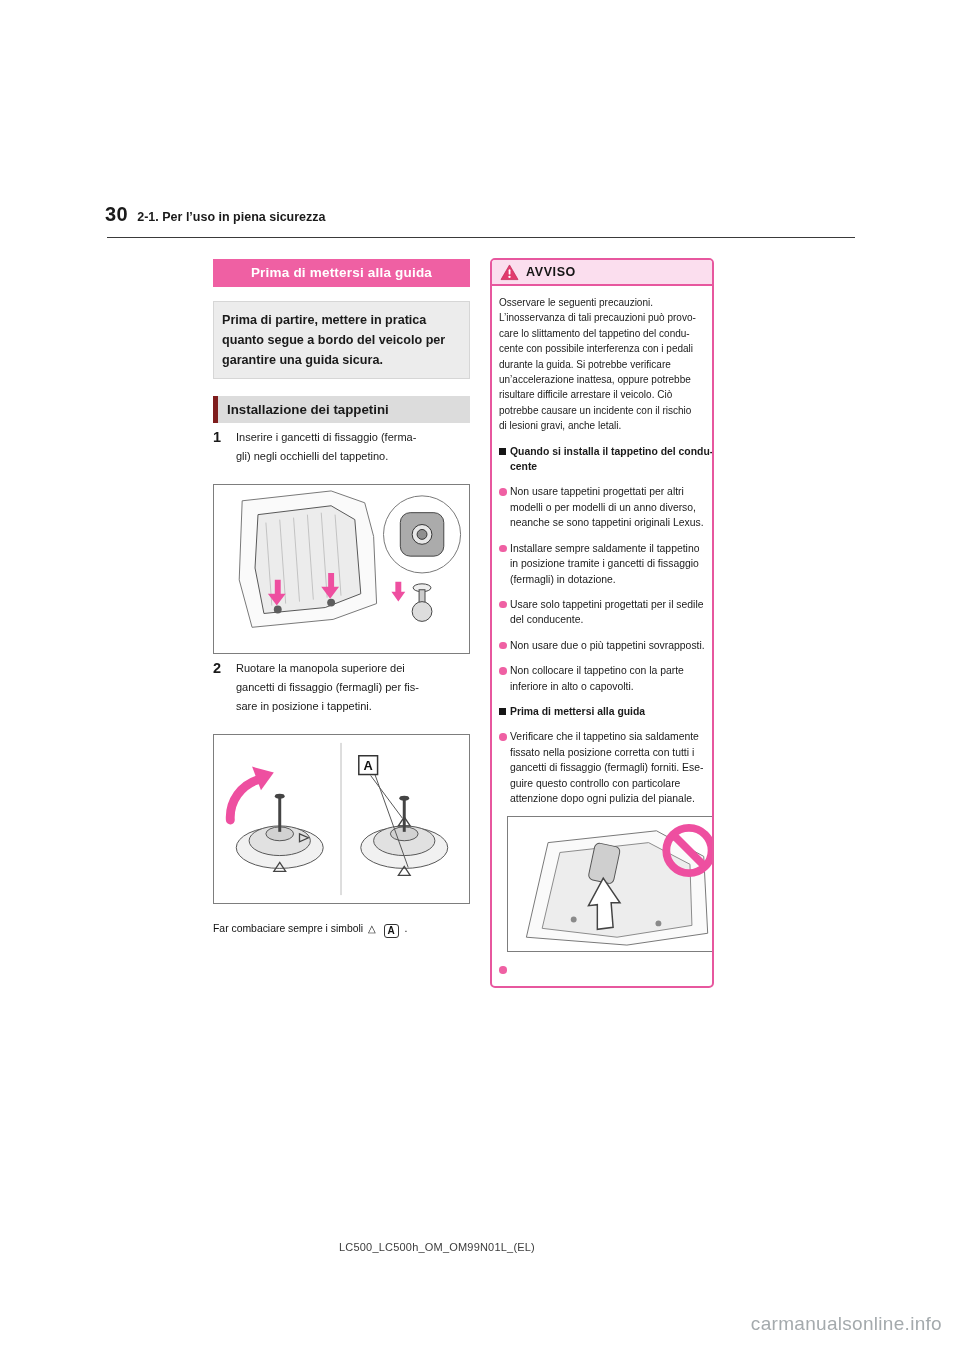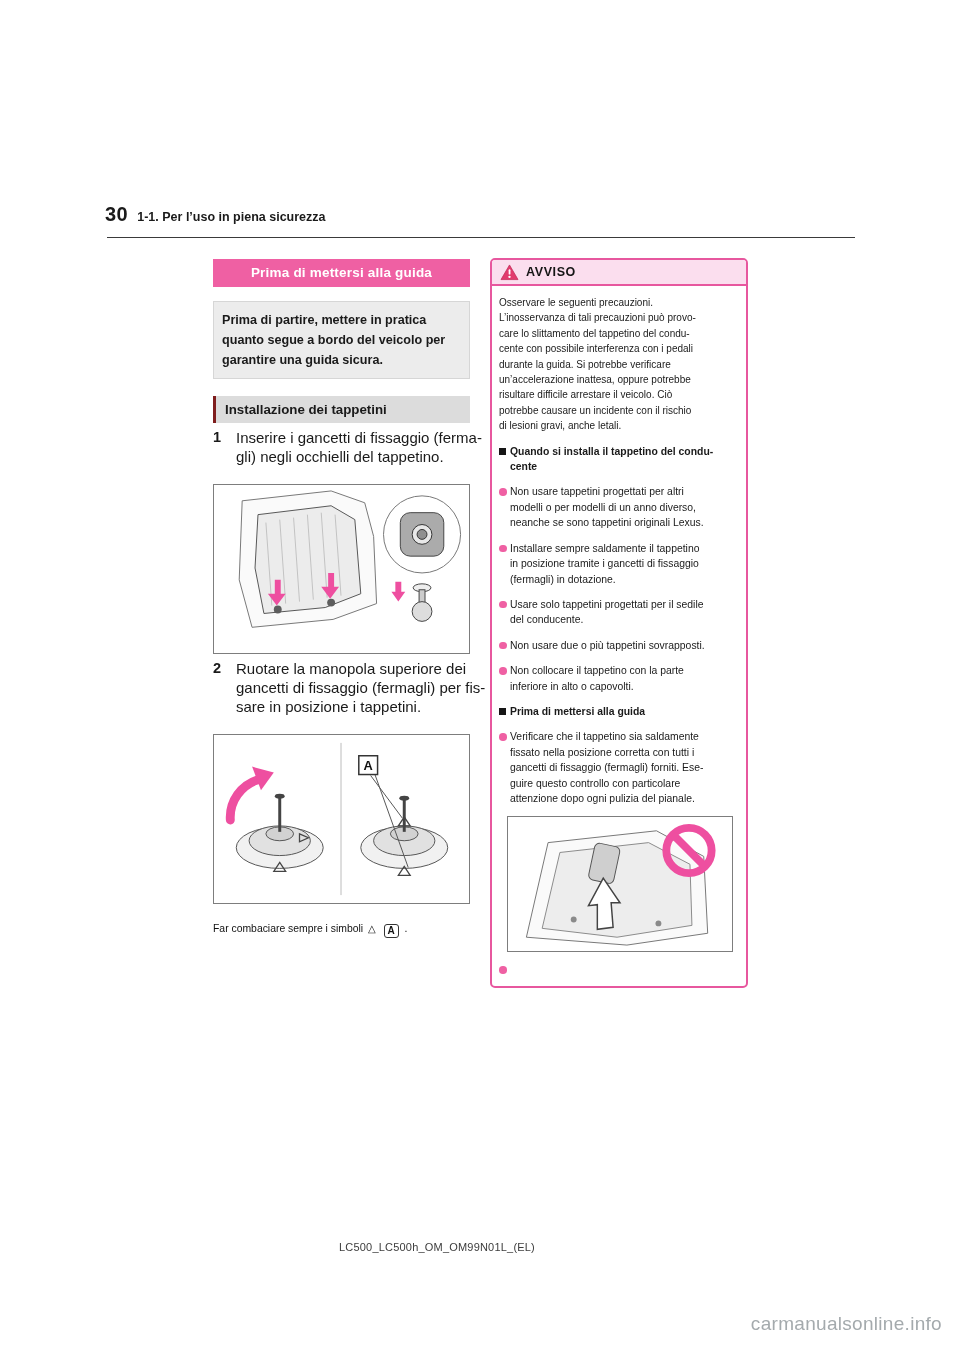--- a/index.html
+++ b/index.html
@@ -20,39 +20,39 @@
   .col-left { position:absolute; left:213px; top:259px; width:257px; }
   .title-bar {
     background:var(--accent-pink,#ef60a3); color:#fff; font-weight:bold; font-size:13.5px;
     height:28px; line-height:28px; text-align:center; letter-spacing:0.2px;
   }
   .intro-box {
     margin-top:14px; background:var(--intro-box-bg,#ececec); border:1px solid #d6d6d6;
     padding:8px 8px; font-size:12.6px; font-weight:bold; line-height:20px;
   }
   .subsection {
-    margin-top:17px; background:var(--section-gray-bg,#dcdcdc); border-left:3px solid #7f1d1d;
+    margin-top:17px; background:var(--section-gray-bg,#dcdcdc); border-left:5px solid #7f1d1d;
     font-weight:bold; font-size:13.3px; padding:6px 0 6px 9px;
   }
   .body-par { margin-top:13px; font-size:12.3px; line-height:19px; }
   .step { margin-top:5px; display:flex; }
   .step-num { flex:none; width:23px; font-size:14.5px; font-weight:bold; line-height:19px; }
-  .step-text { font-size:15px; line-height:19px; }
+  .step-text { font-size:11px; line-height:19px; }
   .figure { margin-top:18px; border:1px solid #7d7d7d; height:170px; background:#fff; }
   .figure svg { display:block; width:100%; height:100%; }
   .note { margin-top:17px; font-size:10.4px; line-height:15px; color:#111; }
   .note.second { margin-top:8px; }
   .tri { font-size:10px; margin:0 2px; }
   .boxA {
     display:inline-block; border:1px solid #333; border-radius:3px; width:15px; height:14px;
     line-height:12px; text-align:center; font-size:10px; font-weight:bold; vertical-align:-2px; margin:0 3px;
   }
 
   
-  .col-right { position:absolute; left:490px; top:258px; width:258px; }
+  .col-right { position:absolute; left:490px; top:258px; width:224px; }
   .warning-box { border:2px solid var(--warning-border,#e7579e); border-radius:5px; background:#fff; overflow:hidden; }
   .warning-head {
     background:var(--warning-header-bg,#fbdeee); border-bottom:2px solid var(--warning-border,#e7579e);
     height:26px; display:flex; align-items:center; padding:0 8px; gap:7px;
   }
   .warning-title { font-size:12.5px; font-weight:bold; color:#151515; letter-spacing:0.6px; }
   .warning-body { padding:9px 6px 12px 7px; }
   .warn-intro { font-size:10px; line-height:15.4px; }
   .warn-item { display:flex; margin-top:10px; font-size:10.4px; line-height:15.4px; }
   .warn-item .marker { flex:none; width:11px; padding-top:4px; }
@@ -66,21 +66,21 @@
   .doc-code { position:absolute; left:339px; top:1241px; font-size:11px; color:#3c3c3c; letter-spacing:0.2px; }
   .watermark { position:absolute; right:18px; top:1313px; font-size:19px; color:#a4aaad; letter-spacing:0.3px; }
 </style>
 </head>
 <body>
 
 <div class="page">
 
   <div class="running-head">
     <span class="page-num">30</span>
-    <span class="section-title">1-1. Per l’uso in piena sicurezza</span>
+    <span class="section-title">2-1. Per l’uso in piena sicurezza</span>
   </div>
   <div class="head-rule"></div>
 
   <section class="col-left">
 
     <div class="title-bar">
       <span>Prima di mettersi alla guida</span>
     </div>
 
     <div class="intro-box ws-pre">Prima di partire, mettere in pratica

